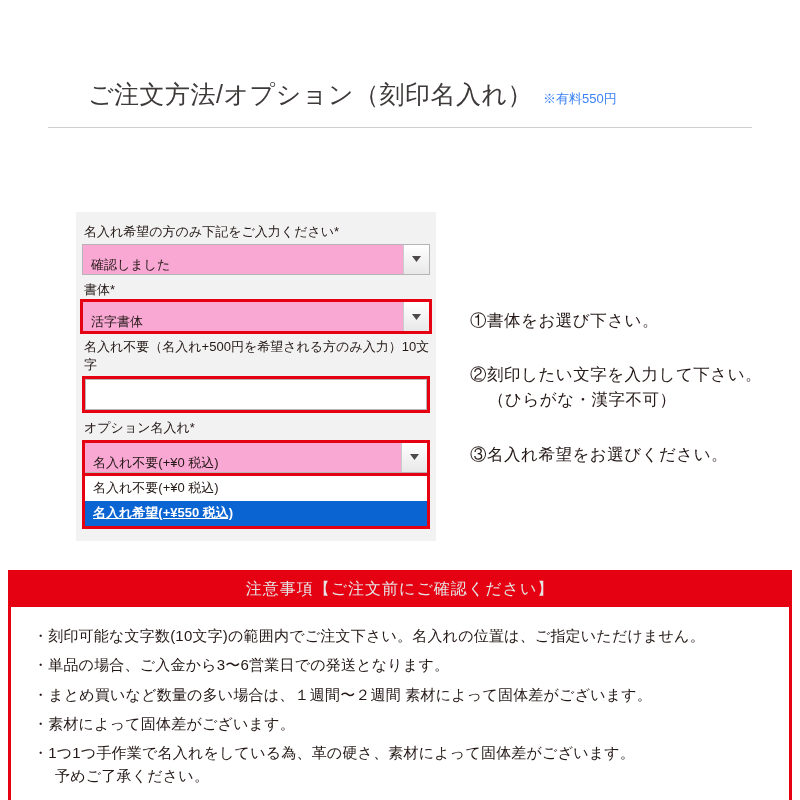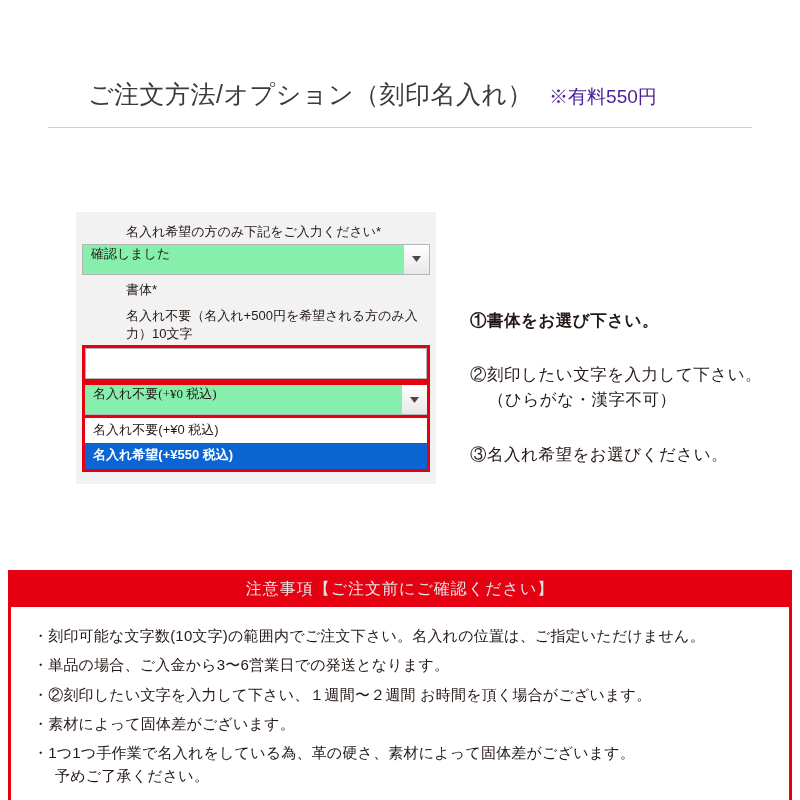--- a/index.html
+++ b/index.html
@@ -31,23 +31,23 @@
     align-items: baseline;
     padding-left: 88px;
   }
   .header-title {
     font-size: 25px;
     letter-spacing: 0.5px;
     color: #3e3a39;
     font-weight: 400;
   }
   .header-sub {
-    font-size: 19px;
-    color: #4c1d95;
-    margin-left: 16px;
+    font-size: 13px;
+    color: #3b82f6;
+    margin-left: 10px;
   }
   .header-rule {
     margin: 16px 48px 0 48px;
     border-top: 1px solid #cfcfcf;
     height: 0;
   }
 
   
   .form-panel {
     position: absolute;
@@ -55,34 +55,32 @@
     top: 212px;
     width: 360px;
     background: #f2f2f2;
     padding: 8px 6px 12px 6px;
   }
   .field-label {
     font-size: 13px;
     color: #231815;
     padding: 3px 0 3px 2px;
     line-height: 1.35;
-    margin-left: 42px;
   }
   .field-label.tight {
     padding-top: 6px;
   }
 
   .select-box {
     position: relative;
     height: 31px;
-    background: #86efac;
+    background: #f9a8d4;
     border: 1px solid #b5b5b6;
     display: flex;
-    align-items: flex-start;
-    font-family: Liberation Serif, serif;
+    align-items: flex-end;
   }
   .select-box .value {
     font-size: 13px;
     padding-left: 8px;
     color: #231815;
     flex: 1;
     white-space: nowrap;
     overflow: hidden;
   }
   .select-arrow {
@@ -120,36 +118,37 @@
   .dropdown-item {
     font-size: 13px;
     padding: 3px 0 4px 8px;
     color: #231815;
     line-height: 1.4;
   }
   .dropdown-item.selected {
     background: #0a64d2;
     color: #ffffff;
     font-weight: bold;
+    text-decoration: underline;
   }
 
   
   .annotations {
     position: absolute;
     left: 470px;
     top: 300px;
     width: 330px;
   }
   .anno {
     font-size: 16.5px;
     color: #231815;
     line-height: 1.5;
     letter-spacing: 0.5px;
   }
-  .anno-1 { position: absolute; top: 8px; left: 0; font-weight: bold; }
+  .anno-1 { position: absolute; top: 8px; left: 0; }
   .anno-2 { position: absolute; top: 62px; left: 0; }
   .anno-2 .sub { padding-left: 18px; display: block; }
   .anno-3 { position: absolute; top: 142px; left: 0; }
 
   
   .notice {
     position: absolute;
     left: 8px;
     top: 570px;
     width: 784px;
@@ -196,26 +195,35 @@
   <div class="select-box">
     <div class="value">確認しました</div>
     <div class="select-arrow">
       <svg width="9" height="6" viewBox="0 0 9 6">
           <polygon points="0,0 9,0 4.5,6" fill="#4c4948"></polygon>
         </svg>
     </div>
   </div>
 
   <div class="field-label tight">書体*</div>
+  <div class="select-box outlined">
+    <div class="value">活字書体</div>
+    <div class="select-arrow">
+      <svg width="9" height="6" viewBox="0 0 9 6">
+          <polygon points="0,0 9,0 4.5,6" fill="#4c4948"></polygon>
+        </svg>
+    </div>
+  </div>
 
   <div class="field-label tight">名入れ不要（名入れ+500円を希望される方のみ入力）10文字</div>
   <div class="red-frame" style="height:37px;">
     <input class="inner-white" style="width: 100%; font-size: 13px; padding-left: 6px; font-family: &quot;Liberation Sans&quot;, sans-serif;" value="" placeholder="">
   </div>
 
+  <div class="field-label tight">オプション名入れ*</div>
   <div class="red-frame">
     <div class="select-box" style="border:none;border-bottom:1px solid #b5b5b6;height:30px;">
       <div class="value">名入れ不要(+¥0 税込)</div>
       <div class="select-arrow">
         <svg width="9" height="6" viewBox="0 0 9 6">
             <polygon points="0,0 9,0 4.5,6" fill="#4c4948"></polygon>
           </svg>
       </div>
     </div>
   </div>
@@ -233,20 +241,20 @@
     <span class="sub">（ひらがな・漢字不可）</span>
   </div>
   <div class="anno anno-3">③名入れ希望をお選びください。</div>
 </div>
 
 <div class="notice">
   <div class="notice-head">注意事項【ご注文前にご確認ください】</div>
   <div class="notice-body">
     <div class="notice-line">・刻印可能な文字数(10文字)の範囲内でご注文下さい。名入れの位置は、ご指定いただけません。</div>
     <div class="notice-line">・単品の場合、ご入金から3〜6営業日での発送となります。</div>
-    <div class="notice-line">・②刻印したい文字を入力して下さい、１週間〜２週間 お時間を頂く場合がございます。</div>
+    <div class="notice-line">・まとめ買いなど数量の多い場合は、１週間〜２週間 素材によって固体差がございます。</div>
     <div class="notice-line">・素材によって固体差がございます。</div>
     <div class="notice-line">
       <span>・1つ1つ手作業で名入れをしている為、革の硬さ、素材によって固体差がございます。</span>
       <span class="indent">予めご了承ください。</span>
     </div>
   </div>
 </div>
 
 </body></html>

